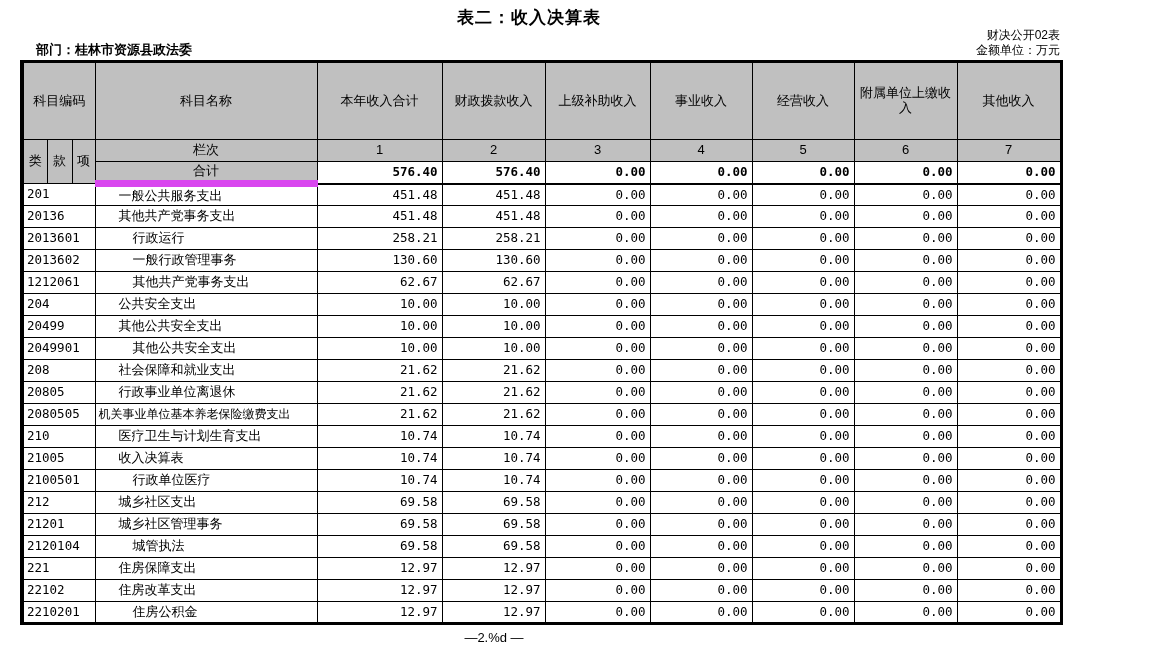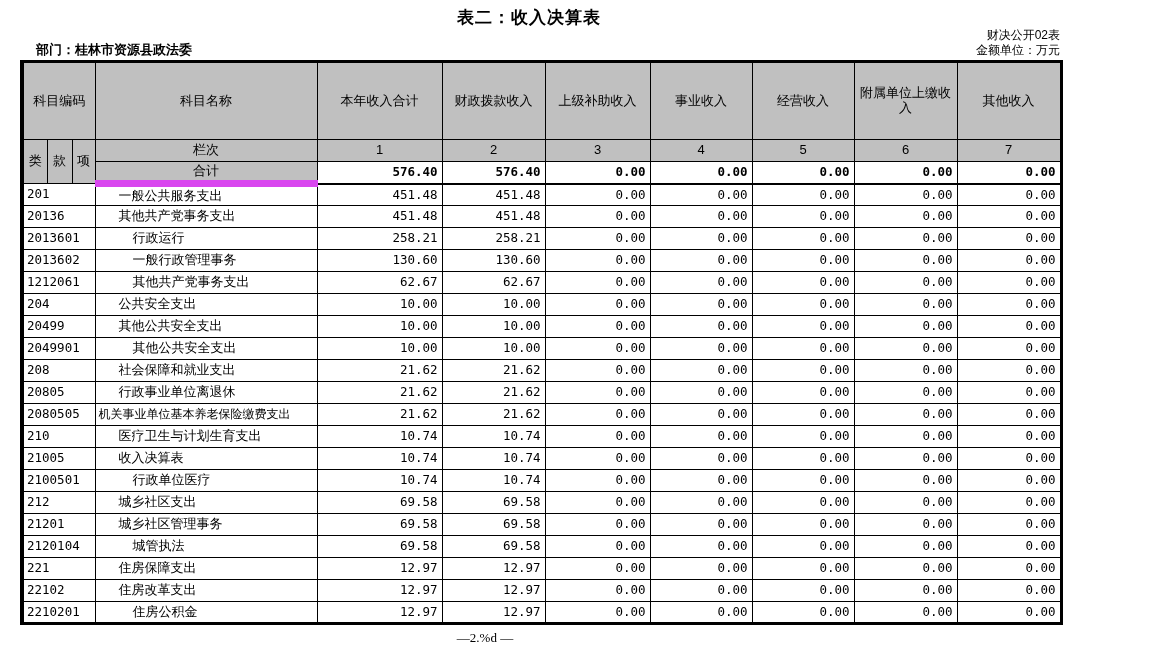--- a/index.html
+++ b/index.html
@@ -2,21 +2,21 @@
 <html><head>
 <meta charset="utf-8">
 <style>
   html,body{margin:0;padding:0;background:#fff;}
   body{width:1152px;height:653px;position:relative;font-family:"Liberation Sans","DejaVu Sans",sans-serif;color:#000;overflow:hidden;}
   .band{position:absolute;left:0;width:970px;text-align:center;}
   #title{top:6px;font-size:17px;font-weight:bold;letter-spacing:1px;margin-left:44px;}
   #dept{position:absolute;left:36px;top:41px;font-size:13px;font-weight:bold;}
   #doccode{position:absolute;right:92px;top:27px;font-size:12px;text-align:right;}
   #unit{position:absolute;right:92px;top:42px;font-size:12px;text-align:right;}
-  #footer{top:630px;font-size:13px;font-family:Liberation Serif, serif;}
+  #footer{top:630px;font-size:13px;font-family:Liberation Sans, sans-serif;margin-left:9px;}
 
   table{position:absolute;left:20px;top:60px;border-collapse:collapse;table-layout:fixed;width:1039px;
         border:3px solid #000;border-left:4px solid #000;}
   col.c-lei{width:25px}col.c-kuan{width:25px}col.c-xiang{width:23px}
   col.c-name{width:222px}col.c-v1{width:125px}col.c-v2{width:103px}col.c-v3{width:105px}
   col.c-v4{width:102px}col.c-v5{width:102px}col.c-v6{width:103px}col.c-v7{width:104px}
   th,td{border:1px solid #000;padding:0;font-size:13px;font-weight:normal;overflow:hidden;white-space:nowrap;line-height:1.15;}
   tr{height:22px;}
   tr.rowA{height:78px;}
   .hdr{background:#c0c0c0;text-align:center;vertical-align:middle;}

